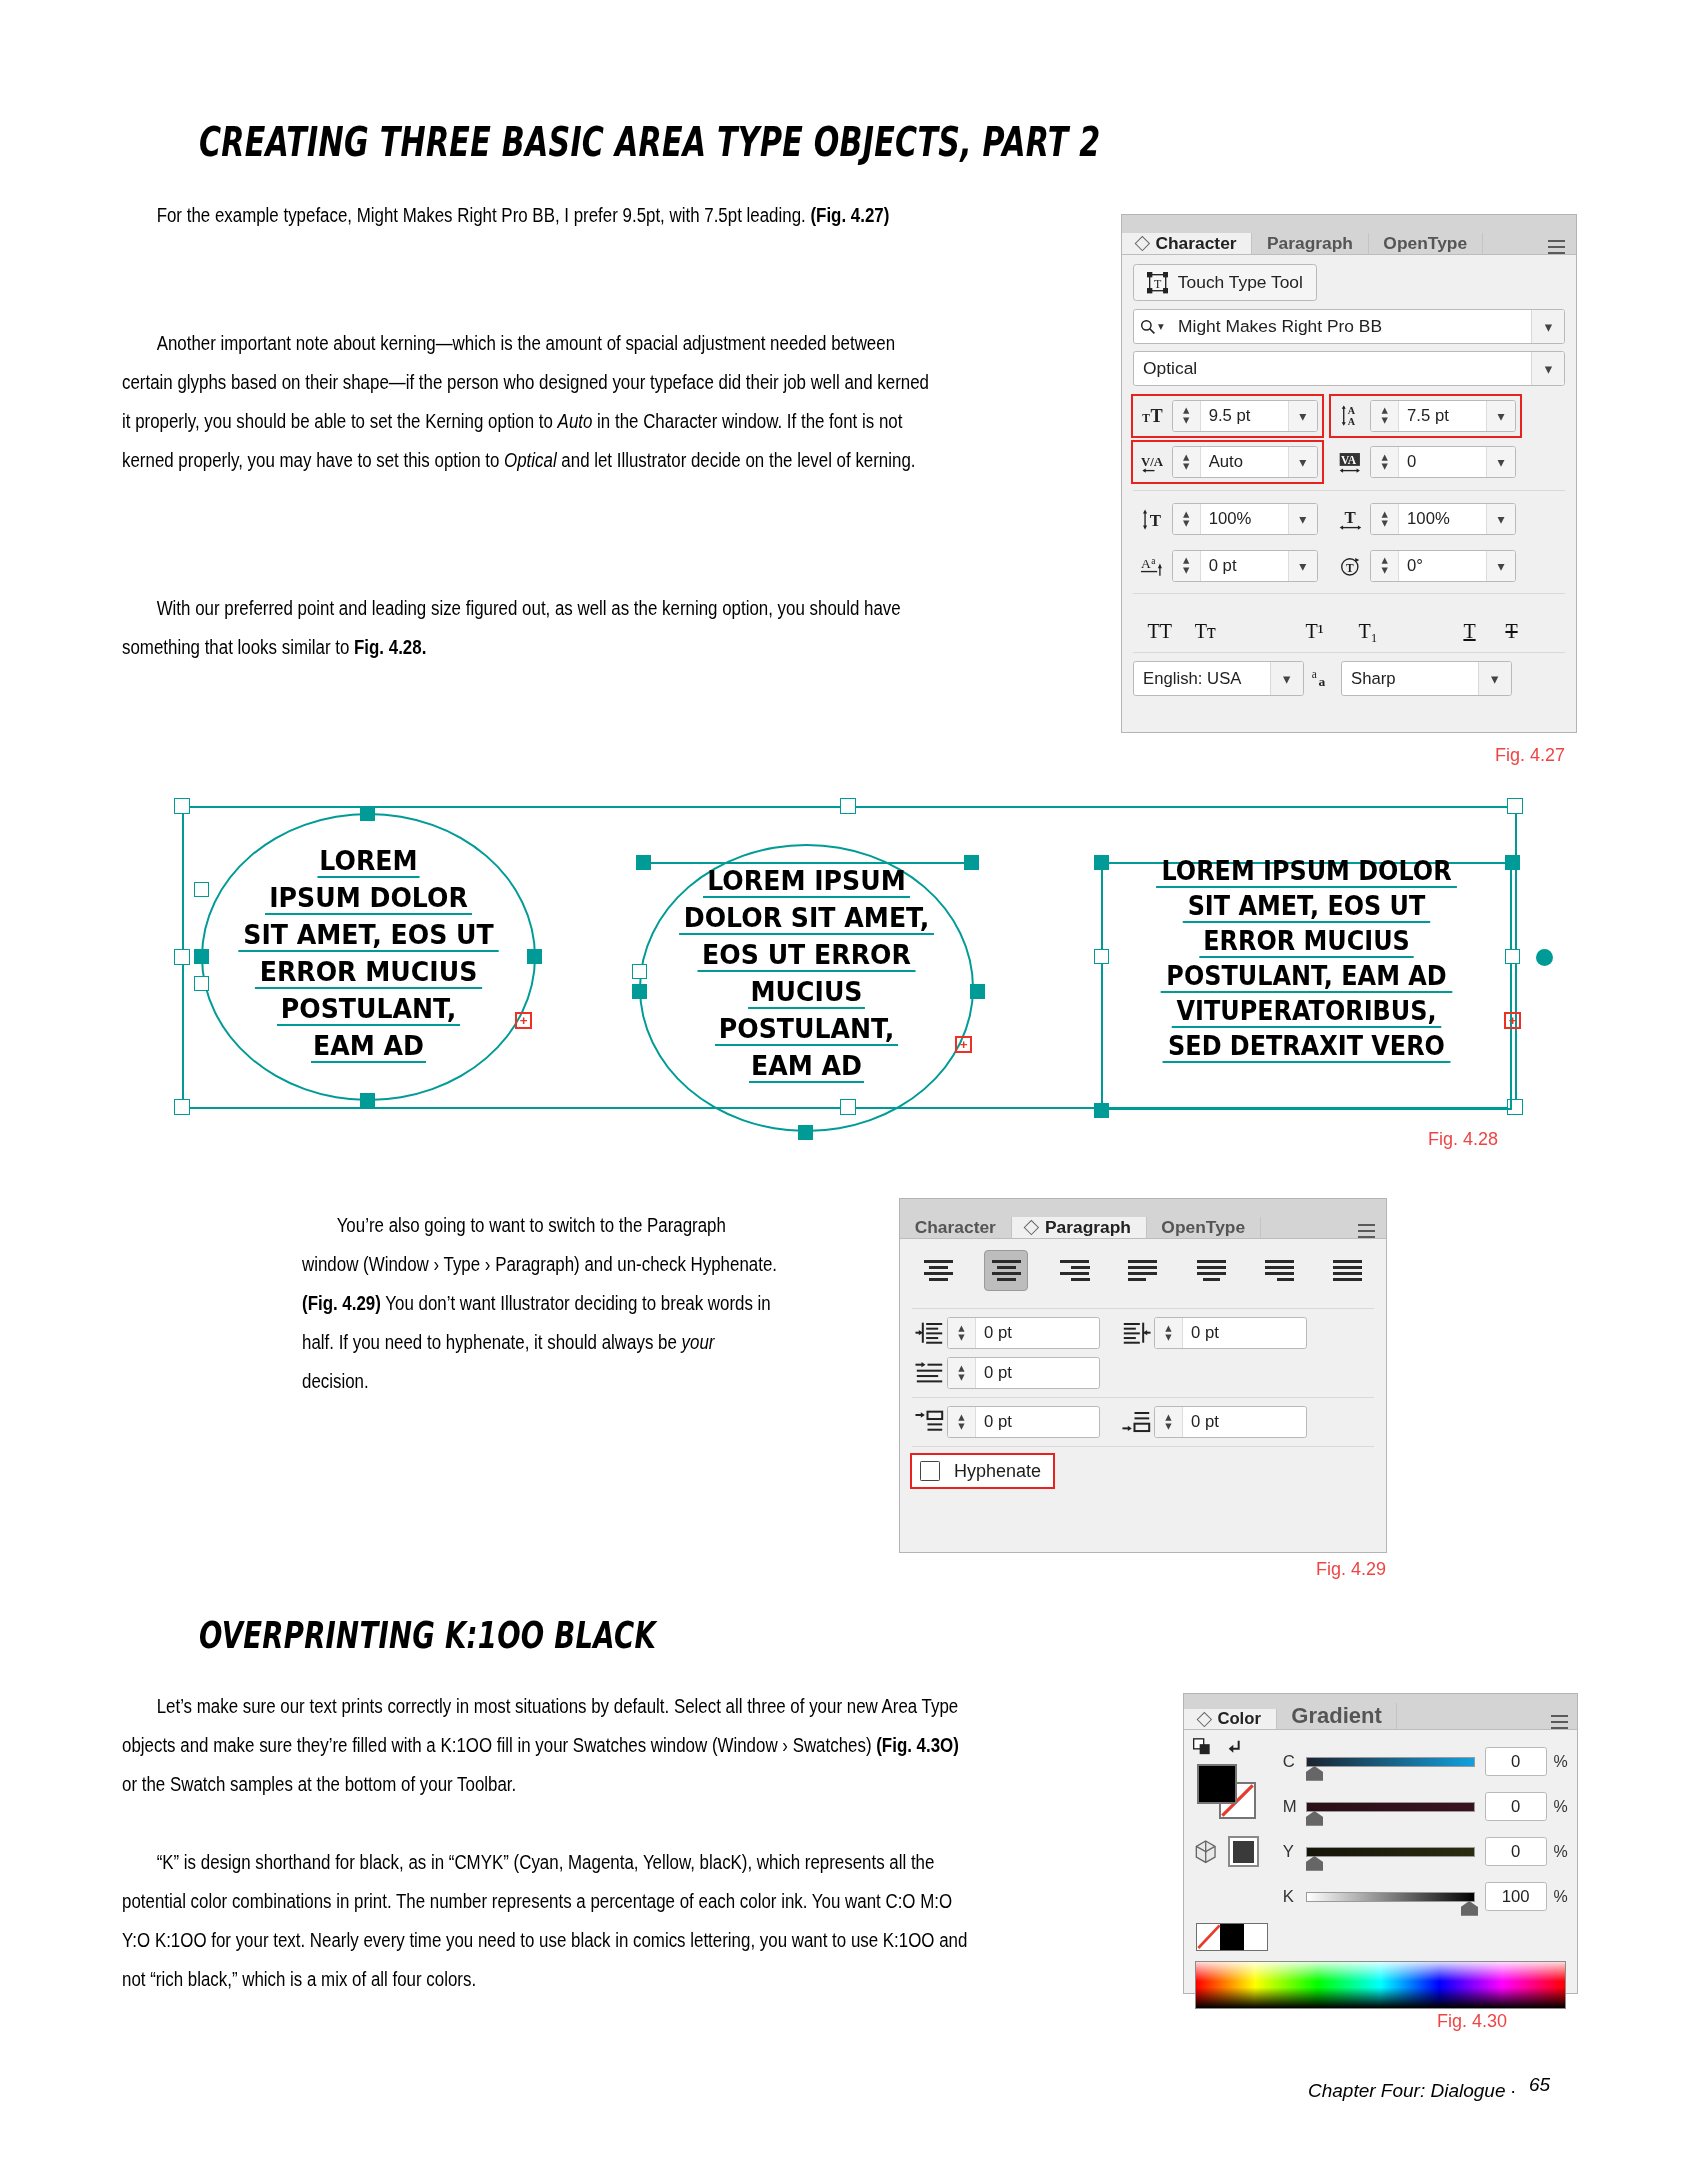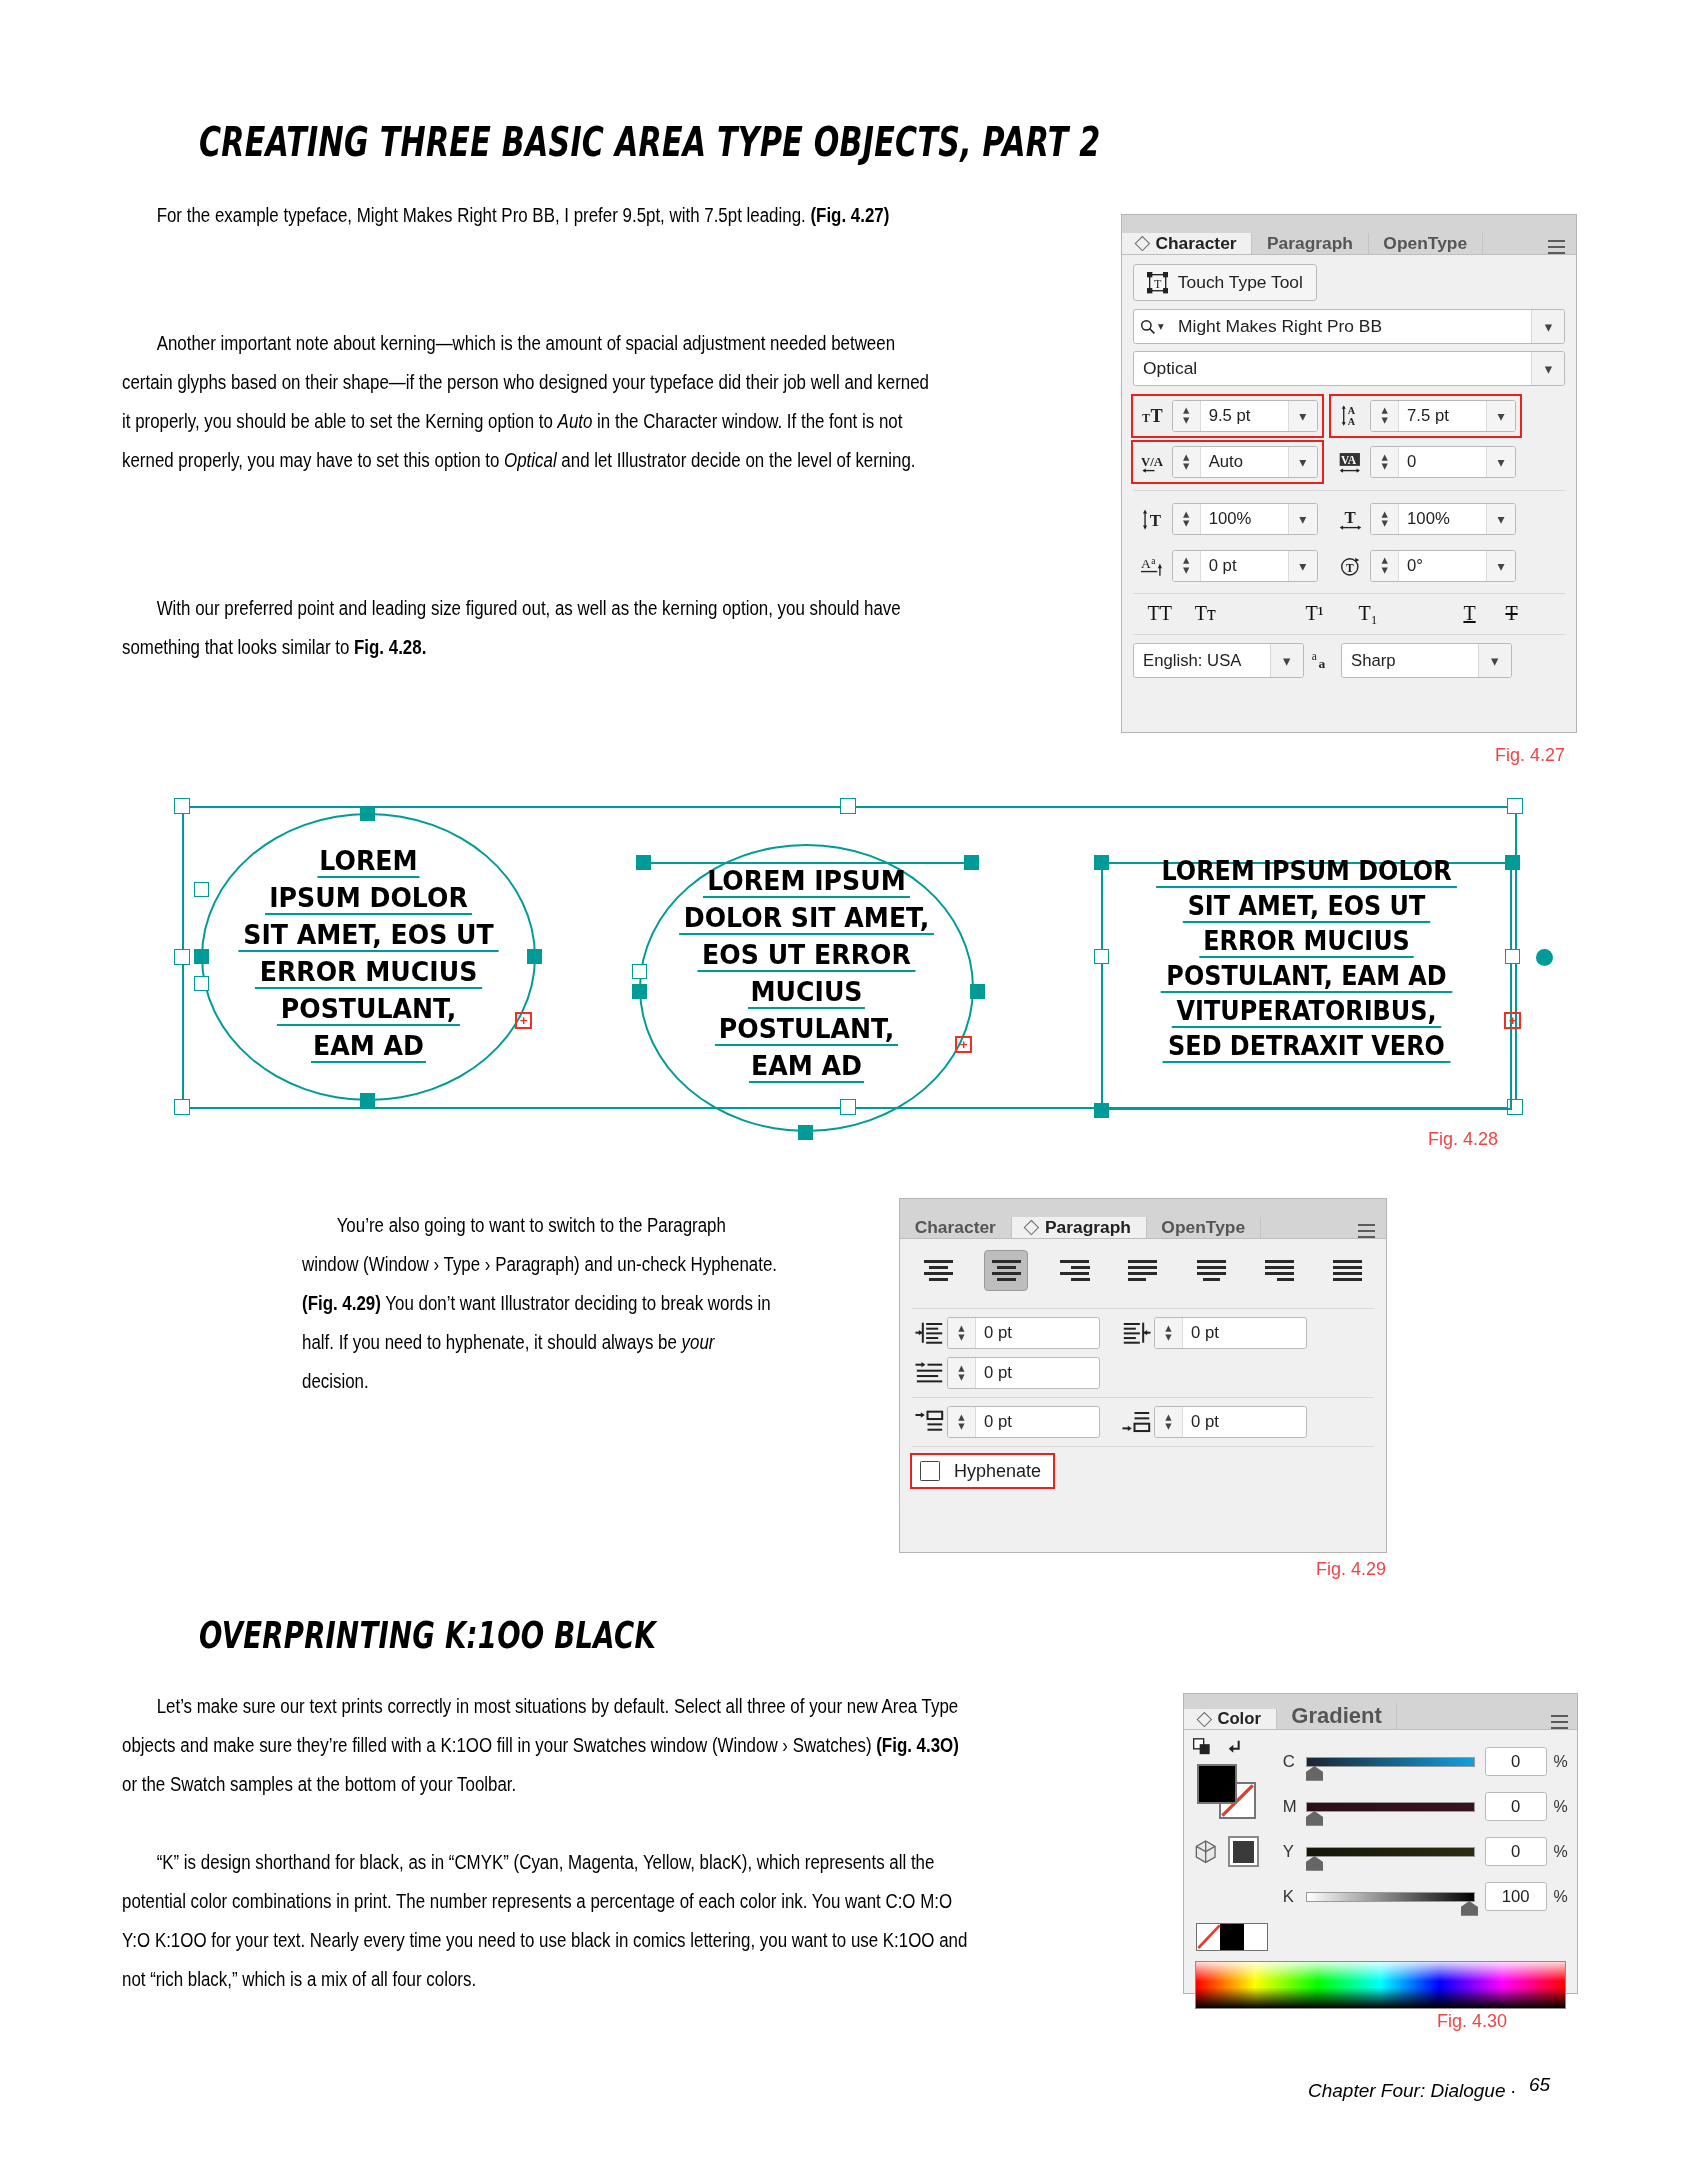--- a/index.html
+++ b/index.html
@@ -138,21 +138,21 @@
   .stepper .val{flex:1;padding-left:8px;font-size:16.7px;color:#222;}
   .stepper .caret{
     width:28px;height:100%;background:#f4f4f4;border-left:0.7px solid #dcdcdc;
     display:flex;align-items:center;justify-content:center;font-size:14px;color:#444;
   }
   .hl{outline:2.7px solid #e8231f;outline-offset:0px;}
 
   .style-row{
     display:flex;align-items:center;
     border-top:0.7px solid #d9d9d9;
-    padding-top:7px;margin-top:5.4px;
+    padding-top:25px;margin-top:5.4px;
     font-size:0;
   }
   .sbtn{
     font-family:"Liberation Serif", serif;
     font-size:20px;color:#111;
     padding:1.3px 5.4px;
   }
   .divider{border-top:0.7px solid #d9d9d9;margin:8px 0;}
 
   

